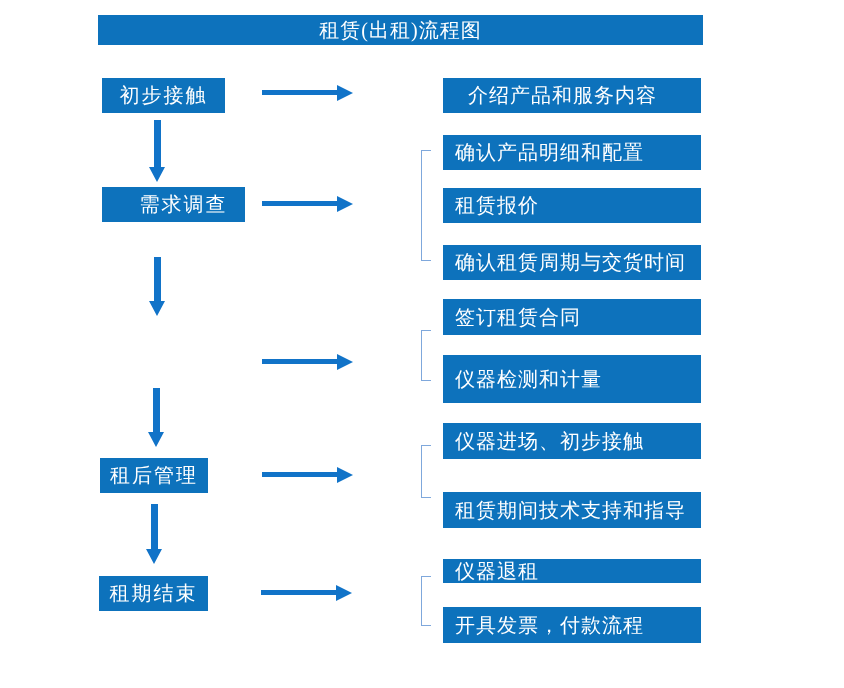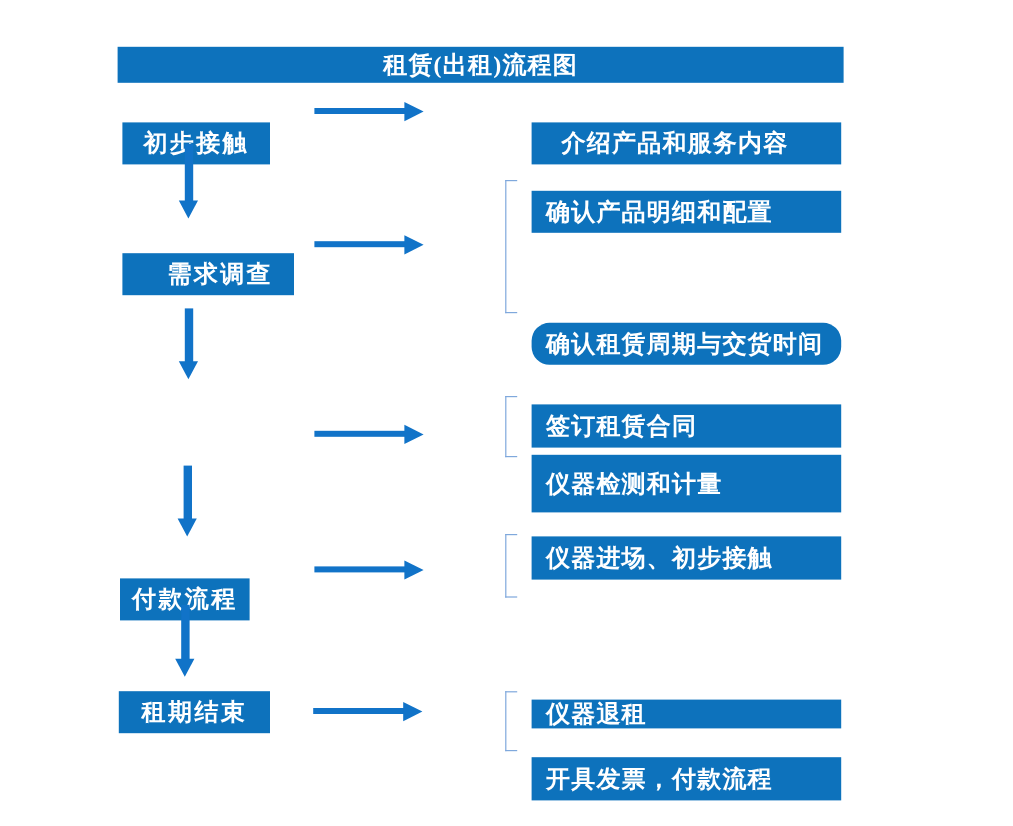--- a/index.html
+++ b/index.html
@@ -13,28 +13,27 @@
     position:relative;
     width:844px;height:688px;
     background:#ffffff;
     overflow:hidden;
     font-family:"Liberation Serif","DejaVu Serif",serif;
   }
   .bluebox{
     position:absolute;
     background:var(--box-blue);
     color:var(--text-white);
-    font-weight:bold;
+    font-weight:normal;
     font-size:20px;
     letter-spacing:2px;
     display:flex;
     align-items:center;
     justify-content:center;
     white-space:nowrap;
-    margin-top:24px;
   }
   .titlebar{
     left:98px;top:15px;width:605px;height:30px;
     font-size:20px;letter-spacing:1px;
   }
   .step{height:35px;}
   .detail{
     left:443px;width:258px;height:35px;
     justify-content:flex-start;
     padding-left:12px;
@@ -75,22 +74,22 @@
 </style>
 </head>
 <body>
 
 <div id="canvas">
 
   <div class="bluebox titlebar">租赁(出租)流程图</div>
 
   <div class="bluebox step" style="left:102px;top:78px;width:123px;">初步接触</div>
   <div class="bluebox step" style="left:102px;top:187px;width:123px;padding-left:20px;">需求调查</div>
-  <div class="bluebox step" style="left:100px;top:458px;width:108px;">付款流程</div>
-  <div class="bluebox step" style="left:99px;top:552px;width:126px;">租期结束</div>
+  <div class="bluebox step" style="left:100px;top:458px;width:108px;">租后管理</div>
+  <div class="bluebox step" style="left:99px;top:576px;width:109px;">租期结束</div>
 
   <div class="varrow" style="left:149px;top:120px;height:62px;">
     <div class="shaft"></div>
     <div class="head"></div>
   </div>
   <div class="varrow" style="left:149px;top:257px;height:59px;">
     <div class="shaft"></div>
     <div class="head"></div>
   </div>
   <div class="varrow" style="left:148px;top:388px;height:59px;">
@@ -123,20 +122,22 @@
     <div class="head"></div>
   </div>
 
   <div class="bracket" style="top:150px;height:111px;"></div>
   <div class="bracket" style="top:330px;height:51px;"></div>
   <div class="bracket" style="top:445px;height:53px;"></div>
   <div class="bracket" style="top:576px;height:50px;"></div>
 
   <div class="bluebox detail" style="top:78px;padding-left:25px;">介绍产品和服务内容</div>
   <div class="bluebox detail" style="top:135px;">确认产品明细和配置</div>
-  <div class="bluebox detail" style="top:245px;border-radius:15px;">确认租赁周期与交货时间</div>
-  <div class="bluebox detail" style="top:313px;height:36px;">签订租赁合同</div>
+  <div class="bluebox detail" style="top:188px;">租赁报价</div>
+  <div class="bluebox detail" style="top:245px;">确认租赁周期与交货时间</div>
+  <div class="bluebox detail" style="top:299px;height:36px;">签订租赁合同</div>
   <div class="bluebox detail" style="top:355px;height:48px;">仪器检测和计量</div>
   <div class="bluebox detail" style="top:423px;height:36px;">仪器进场、初步接触</div>
+  <div class="bluebox detail" style="top:492px;height:36px;">租赁期间技术支持和指导</div>
   <div class="bluebox detail" style="top:559px;height:24px;">仪器退租</div>
   <div class="bluebox detail" style="top:607px;height:36px;">开具发票，付款流程</div>
 
 </div>
 
 </body></html>

